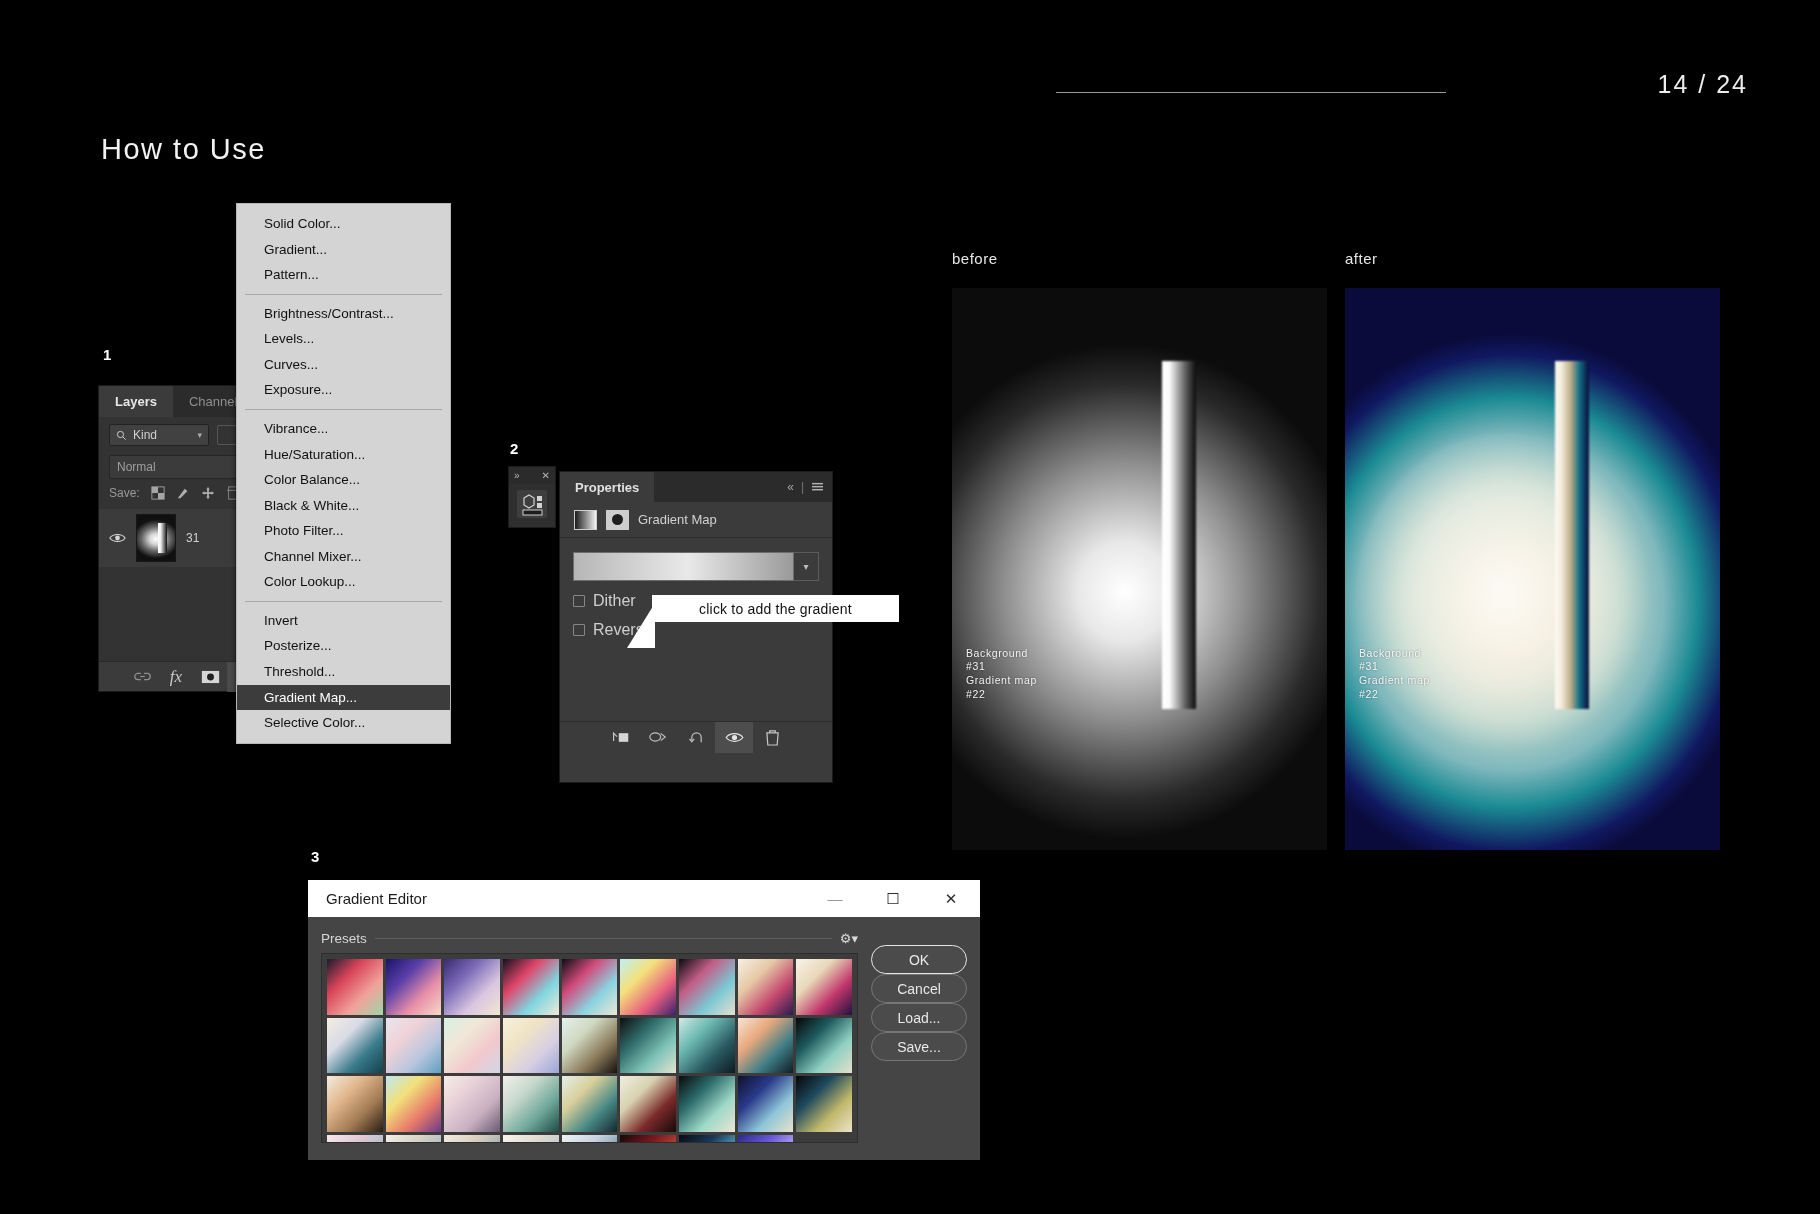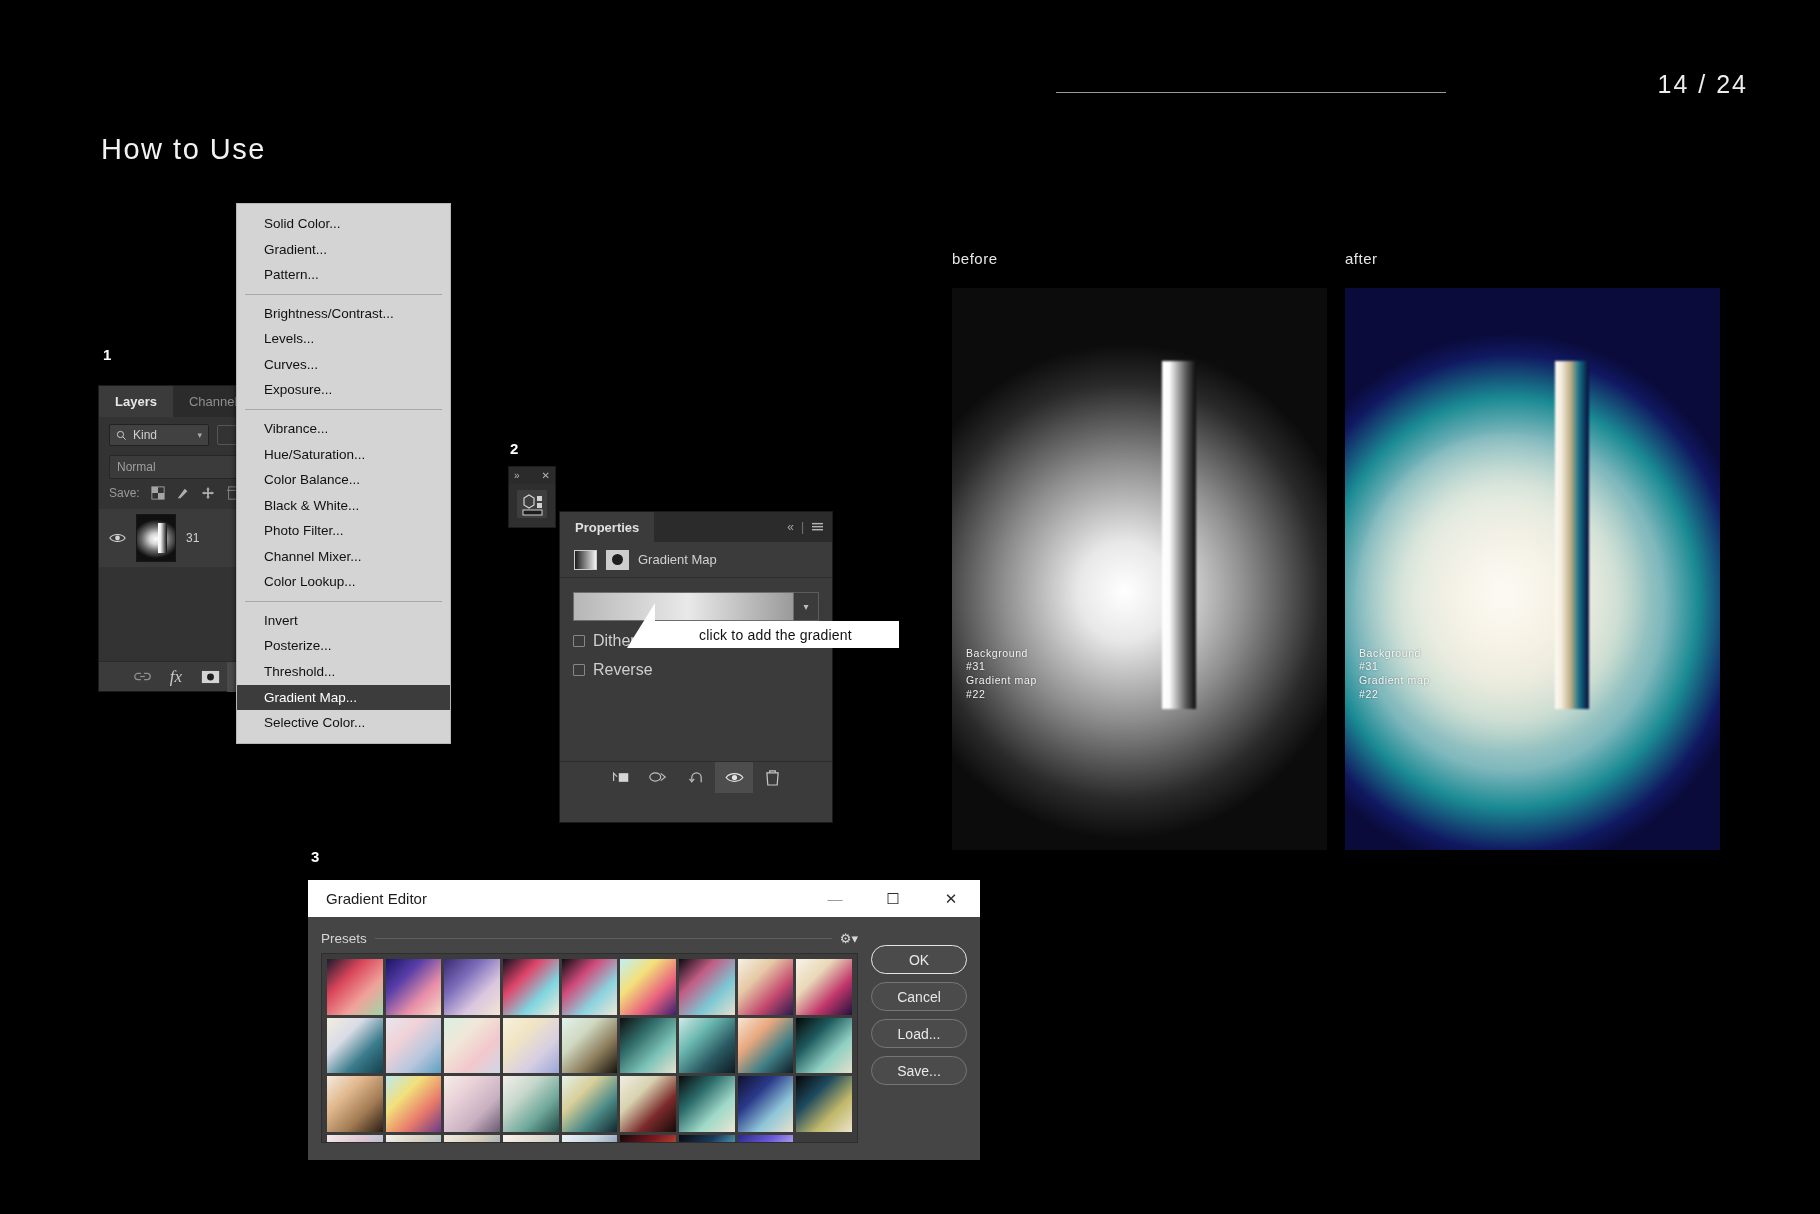--- a/index.html
+++ b/index.html
@@ -122,21 +122,21 @@
   .props-mini .mtop {
     height: 17px; display: flex; align-items: center; justify-content: space-between;
     padding: 0 5px; color: #b6b6b6; font-size: 10px; background: #2b2b2b;
   }
   .props-mini .micon {
     margin: 6px auto 0 auto; width: 30px; height: 28px;
     background: #3e3e3e; border-radius: 2px; position: relative;
   }
   .props-panel {
     width: 272px; height: 310px; background: #3b3b3b;
-    color: #cfcfcf; font-size: 13px; box-shadow: 0 0 0 1px #1a1a1a; margin-top: 40px;
+    color: #cfcfcf; font-size: 13px; box-shadow: 0 0 0 1px #1a1a1a;
   }
   .pp-tabbar {
     height: 30px; background: #2b2b2b; display: flex; align-items: center;
     padding-left: 14px; position: relative;
   }
   .pp-tab { font-size: 13px; font-weight: bold; color: #e0e0e0; background: #3b3b3b;
             height: 30px; display: flex; align-items: center; padding: 0 15px;
             margin-left: -14px; }
   .pp-tbtns { position: absolute; right: 8px; display: flex; align-items: center; gap: 7px;
               color: #a5a5a5; font-size: 12px; }
@@ -168,21 +168,21 @@
     position: absolute; left: 0; right: 0; bottom: 0; height: 31px;
     background: #3b3b3b; border-top: 1px solid #2c2c2c;
     display: flex; align-items: center; justify-content: center; gap: 0;
   }
   .pp-fbtn { width: 38px; height: 31px; display: flex; align-items: center;
              justify-content: center; color: #c6c6c6; }
   .pp-fbtn.sel { background: #4d4d4d; }
 
   
   .callout {
-    position: absolute; left: 652px; top: 621px;
+    position: absolute; left: 652px; top: 595px;
     width: 247px; height: 27px; background: #fff; color: #111;
     font-size: 14px; display: flex; align-items: center; justify-content: center;
     letter-spacing: .2px;
   }
   .callout-tail {
     position: absolute; left: 627px; top: 603px;
     width: 0; height: 0;
     border-left: 28px solid transparent;
     border-bottom: 45px solid #fff;
   }
@@ -205,21 +205,21 @@
   .ge-presets { flex: 1; }
   .ge-group-head { display: flex; align-items: center; gap: 8px; color: #d6d6d6; font-size: 13.5px; }
   .ge-group-head .ln { flex: 1; height: 1px; background: #5e5e5e; }
   .ge-grid-box {
     margin-top: 7px; background: #3c3c3c; border: 1px solid #2e2e2e;
     padding: 5px; height: 190px; overflow: hidden;
   }
   .ge-grid { display: grid; grid-template-columns: repeat(9, 1fr); gap: 3px; }
   .ge-cell { width: 100%; padding-top: 100%; position: relative; }
   .ge-cell i { position: absolute; inset: 0; display: block; }
-  .ge-btns { width: 96px; display: flex; flex-direction: column; gap: 8px; padding-top: 14px; }
+  .ge-btns { width: 96px; display: flex; flex-direction: column; gap: 0; padding-top: 14px; }
   .ge-btn {
     height: 29px; border-radius: 15px; border: 1px solid #767676;
     color: #e8e8e8; font-size: 14px; display: flex; align-items: center;
     justify-content: center; background: #4b4b4b;
   }
   .ge-btn.primary { border-color: #e6e6e6; }
   .gear { color: #d9d9d9; font-size: 13px; }
 
   
   .ba-label { position: absolute; font-size: 15px; color: #e6e6e6; letter-spacing: .5px; }

